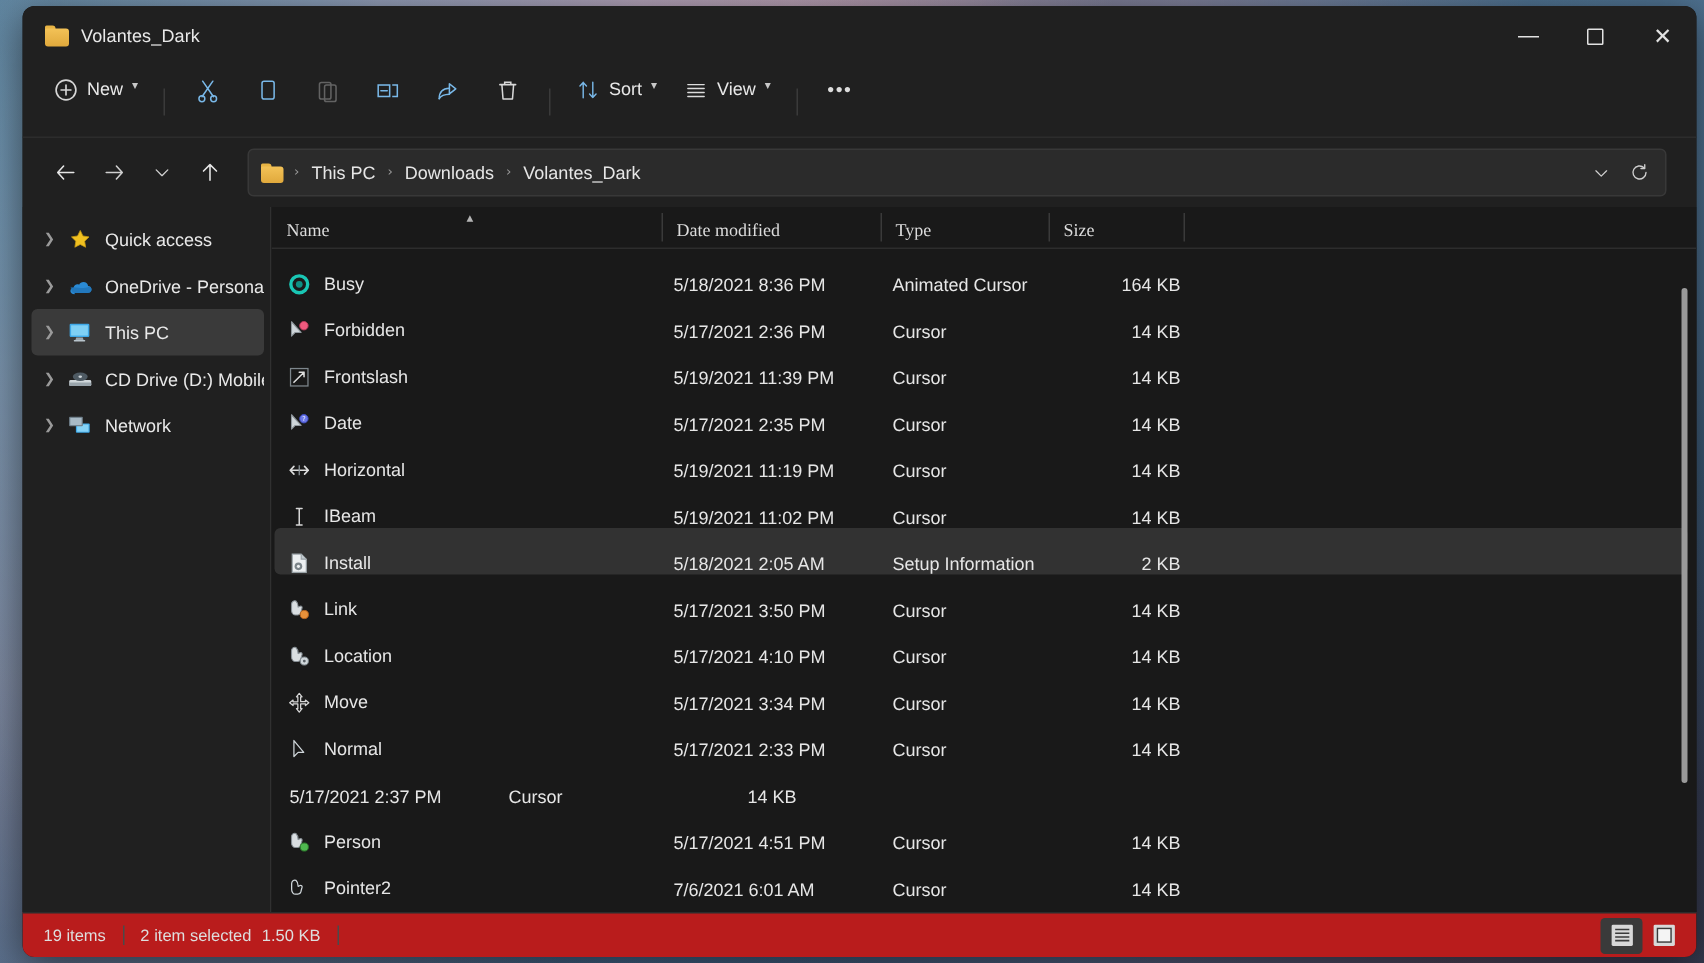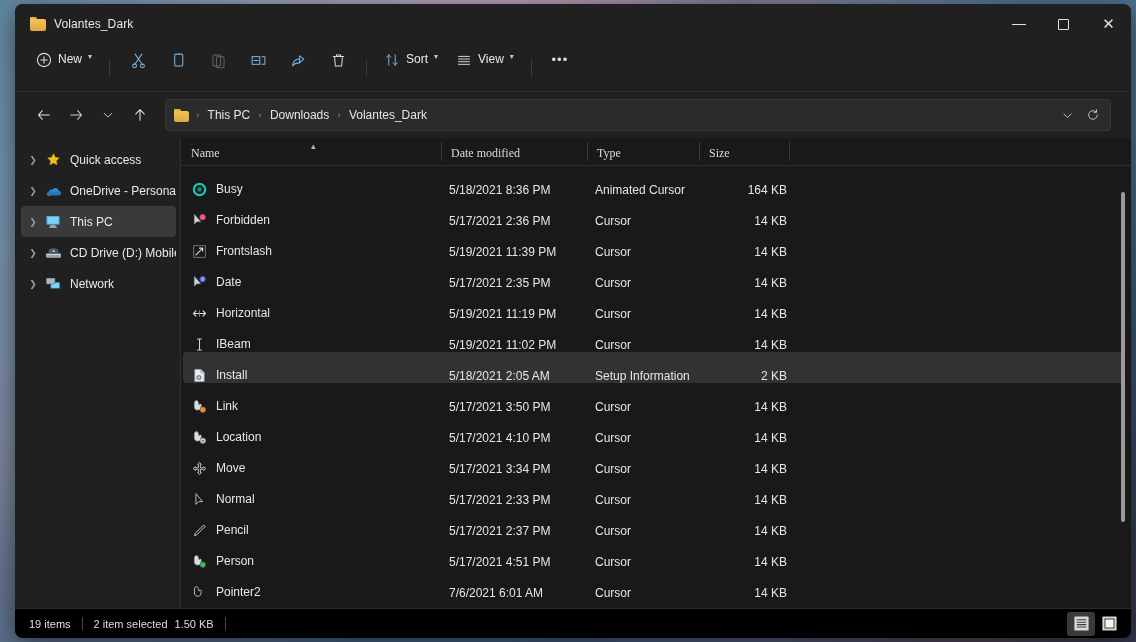--- a/index.html
+++ b/index.html
@@ -200,21 +200,21 @@
   #scrollbar {
     position: absolute; right: 2px; top: 40px; bottom: 14px; width: 12px;
   }
   #scrollthumb {
     position: absolute; left: 4px; width: 4px; top: 14px; height: 330px;
     background: #9a9a9a; border-radius: 2px;
   }
 
   
   #statusbar {
-    height: 30px; flex: 0 0 30px; background: #000000;
+    height: 30px; flex: 0 0 30px; background: #b91c1c;
     border-top: 1px solid #2c2c2c;
     display: flex; align-items: center; padding: 0 8px 0 14px;
   }
   .sb-text { font-size: 11px; color: #dedede; }
   .sb-sep { width: 1px; height: 13px; background: #4a4a4a; margin: 0 11px; }
   .sb-spacer { flex: 1 1 auto; }
   .sb-viewbtn {
     width: 28px; height: 24px; display: flex; align-items: center; justify-content: center;
     border-radius: 3px;
   }
@@ -622,28 +622,20 @@
               </svg>
             </span>
             <span>Normal</span>
           </div>
           <div class="cell cell-date">5/17/2021 2:33 PM</div>
           <div class="cell cell-type">Cursor</div>
           <div class="cell cell-size">14 KB</div>
         </div>
 
         <div class="row">
-          <div class="cell cell-name">
-            <span class="ficon">
-              <svg width="15" height="15" viewBox="0 0 16 16">
-                <path d="M12.4 2.1l1.6 1.6-9 9-2.3.7.7-2.3z" fill="none" stroke="#d6d6d6" stroke-width="1" stroke-linejoin="round"></path>
-              </svg>
-            </span>
-            <span>Pencil</span>
-          </div>
           <div class="cell cell-date">5/17/2021 2:37 PM</div>
           <div class="cell cell-type">Cursor</div>
           <div class="cell cell-size">14 KB</div>
         </div>
 
         <div class="row">
           <div class="cell cell-name">
             <span class="ficon">
               <svg width="15" height="15" viewBox="0 0 16 16">
                 <path d="M5.6 1.8c1.2 1 1.6 2.6 1.6 4.3l1.4-.6c.9-.3 1.6.3 1.4 1.2l-.9 3.4c-.3 1-1.1 1.6-2.1 1.6H5c-1.4 0-2.5-1.6-2.5-3.4V4c0-1.5 1.6-2.9 3.1-2.2z" fill="#d9dee1" stroke="#868e94" stroke-width=".8" stroke-linejoin="round"></path>

